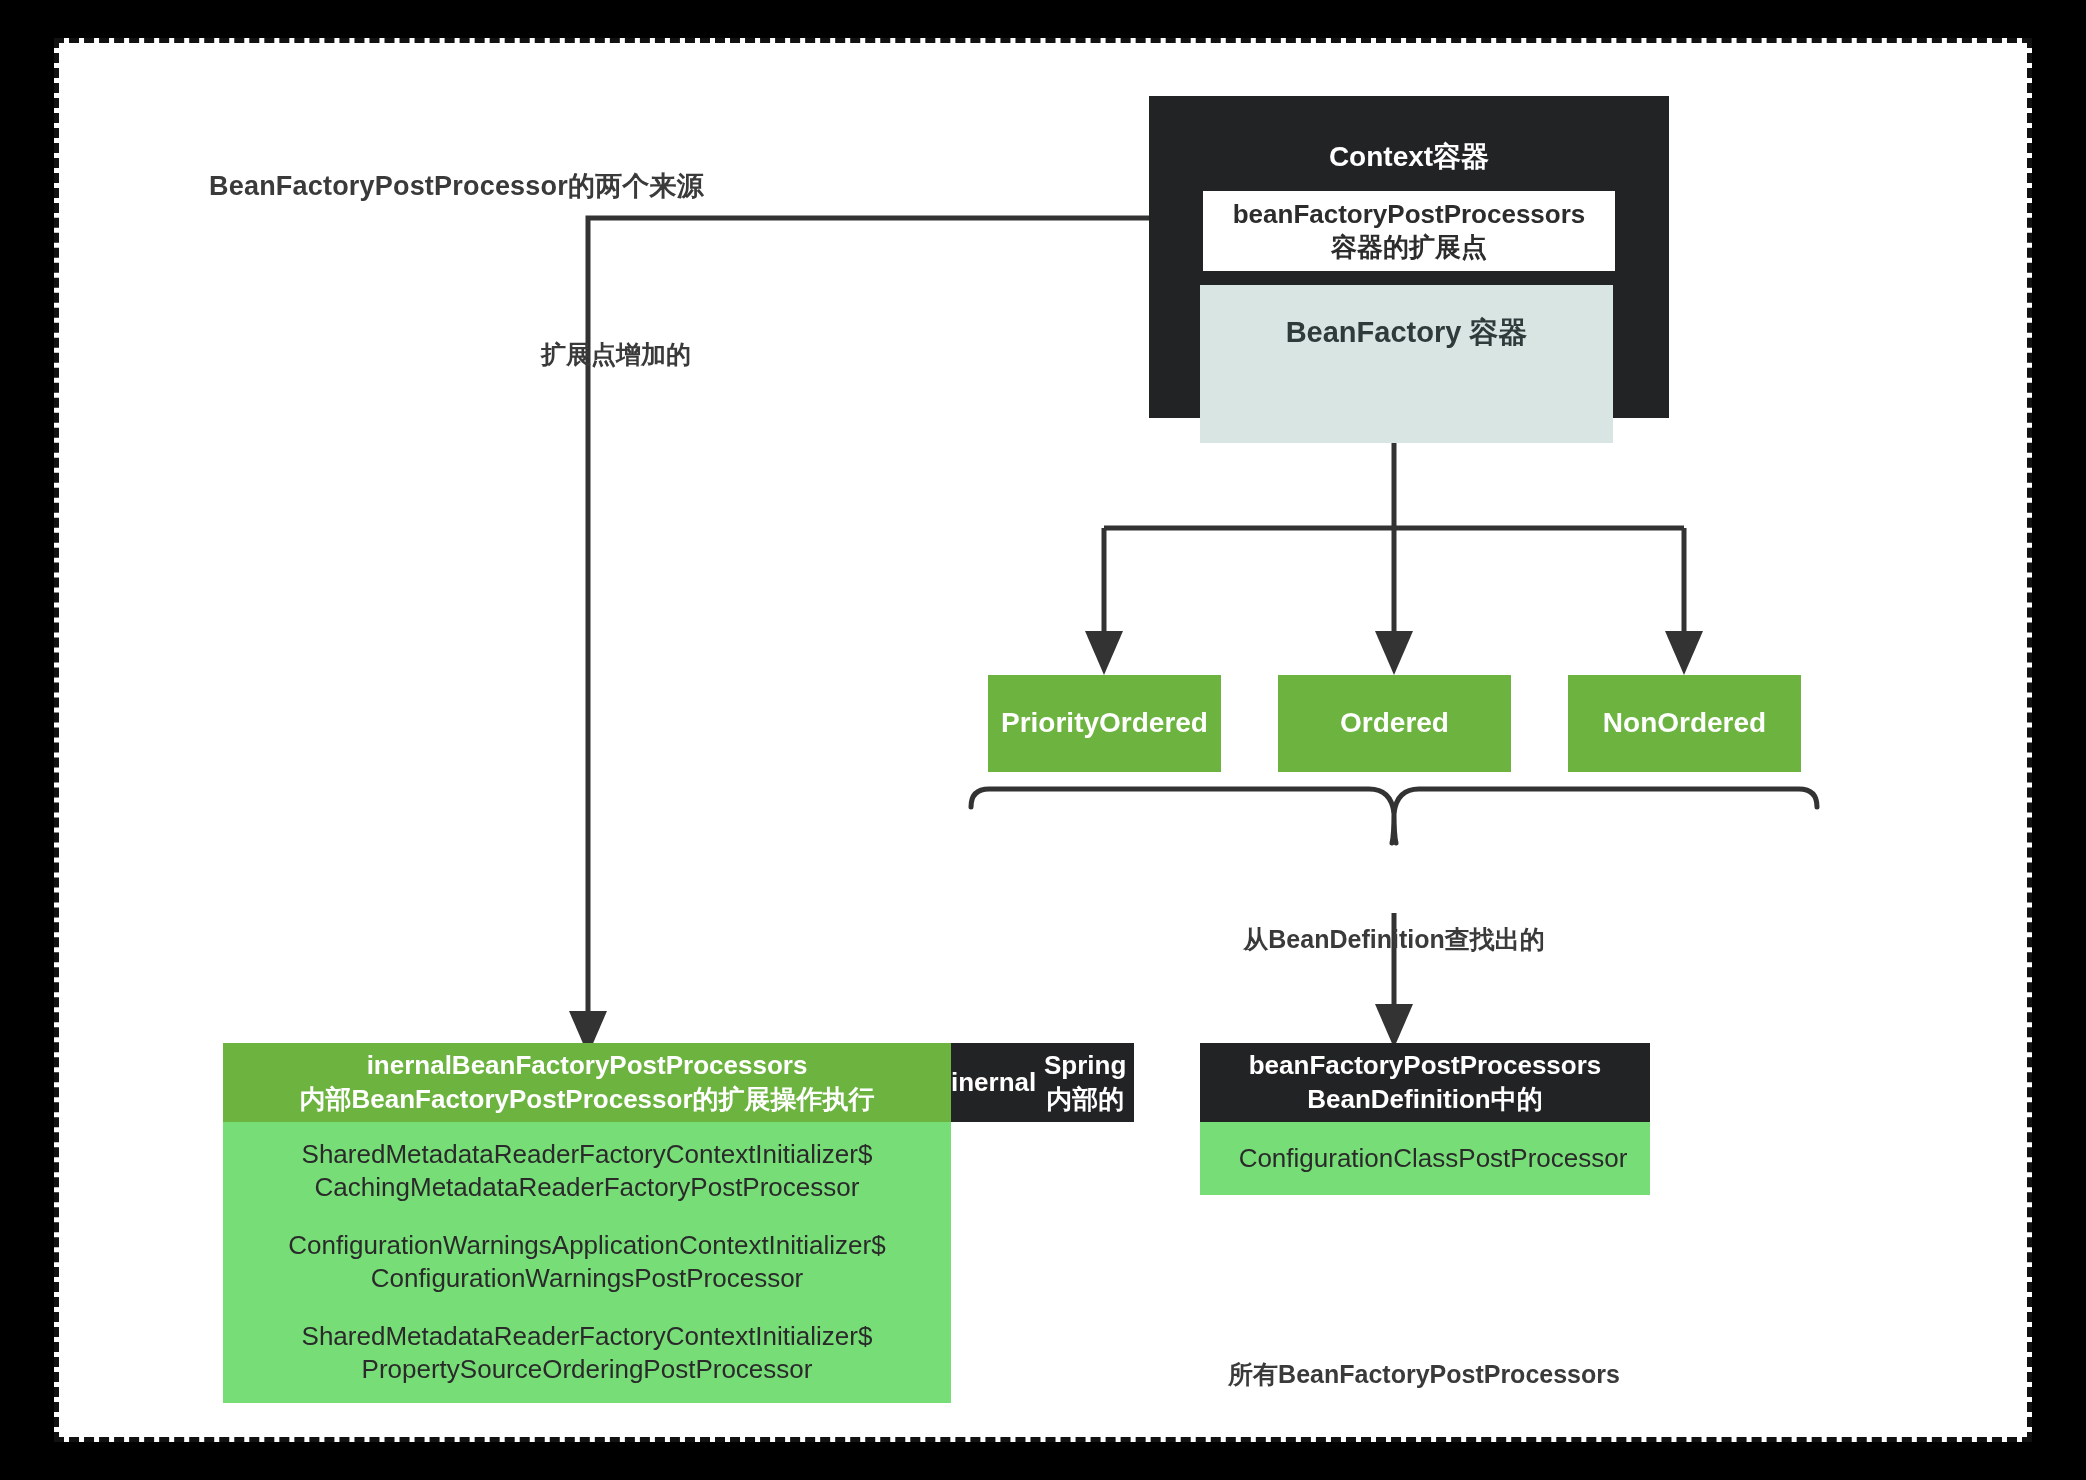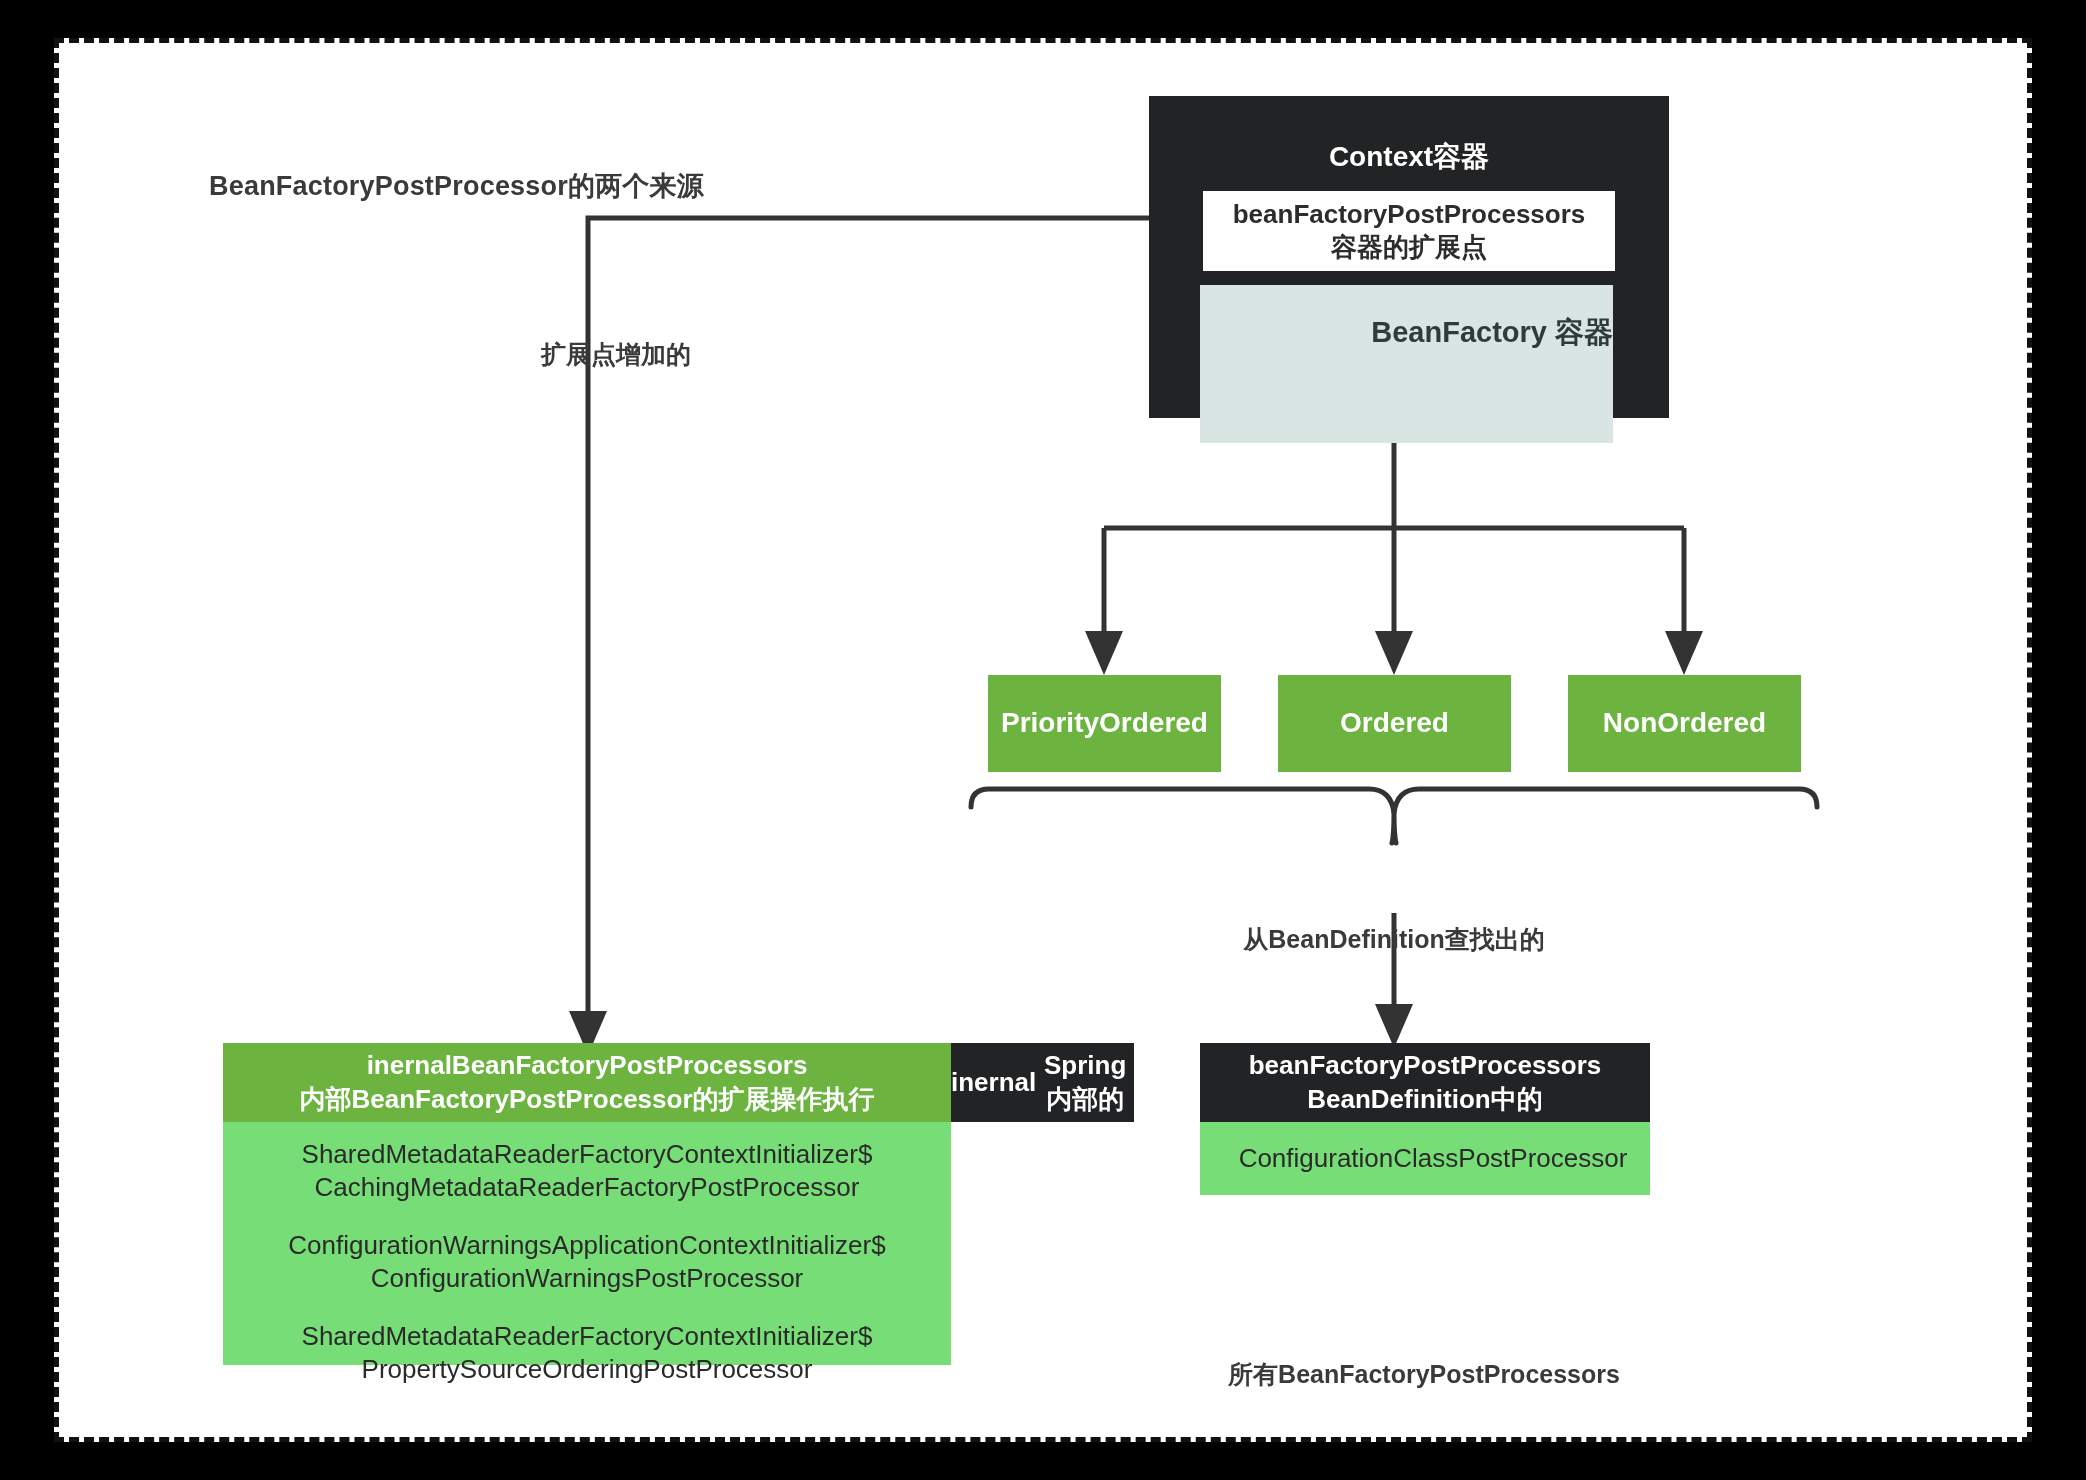--- a/index.html
+++ b/index.html
@@ -9,21 +9,21 @@
           border:5px dashed #111;box-sizing:border-box;}
   .abs{position:absolute;box-sizing:border-box;}
   .ttl{font-weight:bold;color:#3a3a3a;font-size:27px;letter-spacing:.2px;}
 
   
   .ctx{background:#222324;}
   .ctx-title{color:#fff;font-weight:bold;font-size:28px;text-align:center;width:100%;}
   .wbox{background:#fff;color:#2c2c2c;font-weight:bold;text-align:center;
         display:flex;align-items:center;justify-content:center;line-height:1.28;font-size:26px;}
   .bfbox{background:#d9e5e3;}
-  .bf-title{color:#2f3b3a;font-weight:bold;font-size:29px;text-align:right;width:100%;}
+  .bf-title{color:#2f3b3a;font-weight:bold;font-size:29px;text-align:center;width:100%;}
 
   
   .green{background:#6cb33f;color:#fff;font-weight:bold;display:flex;align-items:center;
          justify-content:center;text-align:center;line-height:1.3;}
   .greenhdr{background:#6cb33f;color:#fff;font-weight:bold;display:flex;align-items:center;
             justify-content:center;text-align:center;line-height:1.3;font-size:26px;}
   .blk{background:#222324;color:#fff;font-weight:bold;display:flex;align-items:center;
        justify-content:center;text-align:center;line-height:1.3;}
   .lightgreen{background:#77dd77;color:#2a2a2a;}
   .lg-item{color:#2a2a2a;font-size:26px;text-align:center;line-height:1.25;width:100%;}
@@ -82,21 +82,21 @@
       <div class="abs bf-title" style="left:0;top:28px;">BeanFactory 容器</div>
     </div>
   </div>
 
   <div class="abs green" style="left:929px;top:632px;width:233px;height:97px;font-size:28px;">PriorityOrdered</div>
   <div class="abs green" style="left:1219px;top:632px;width:233px;height:97px;font-size:28px;">Ordered</div>
   <div class="abs green" style="left:1509px;top:632px;width:233px;height:97px;font-size:28px;">NonOrdered</div>
 
   <div class="abs cap" style="left:1085px;top:880px;width:500px;">从BeanDefinition查找出的</div>
 
-  <div class="abs" style="left:164px;top:1000px;width:728px;height:322px;background:#77dd77;">
+  <div class="abs" style="left:164px;top:1000px;width:728px;height:360px;background:#77dd77;">
     <div class="abs greenhdr" style="left:0;top:0;width:728px;height:79px;flex-direction:column;">
       <span>inernalBeanFactoryPostProcessors</span>
       <span>内部BeanFactoryPostProcessor的扩展操作执行</span>
     </div>
     <div class="abs" style="left:0;top:95px;width:728px;">
       <div class="lg-item">SharedMetadataReaderFactoryContextInitializer$</div>
       <div class="lg-item">CachingMetadataReaderFactoryPostProcessor</div>
     </div>
     <div class="abs" style="left:0;top:186px;width:728px;">
       <div class="lg-item">ConfigurationWarningsApplicationContextInitializer$</div>

